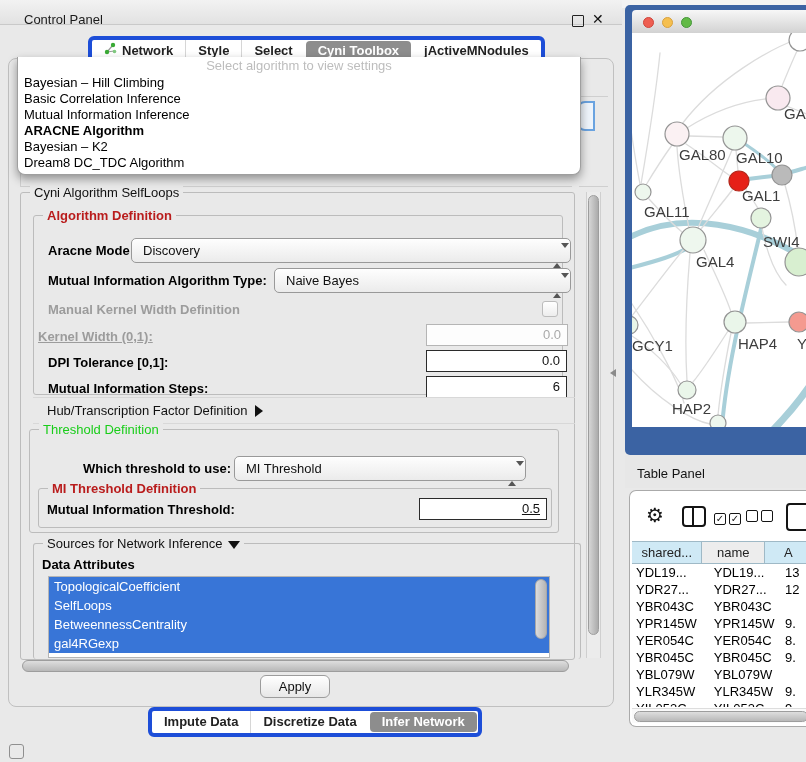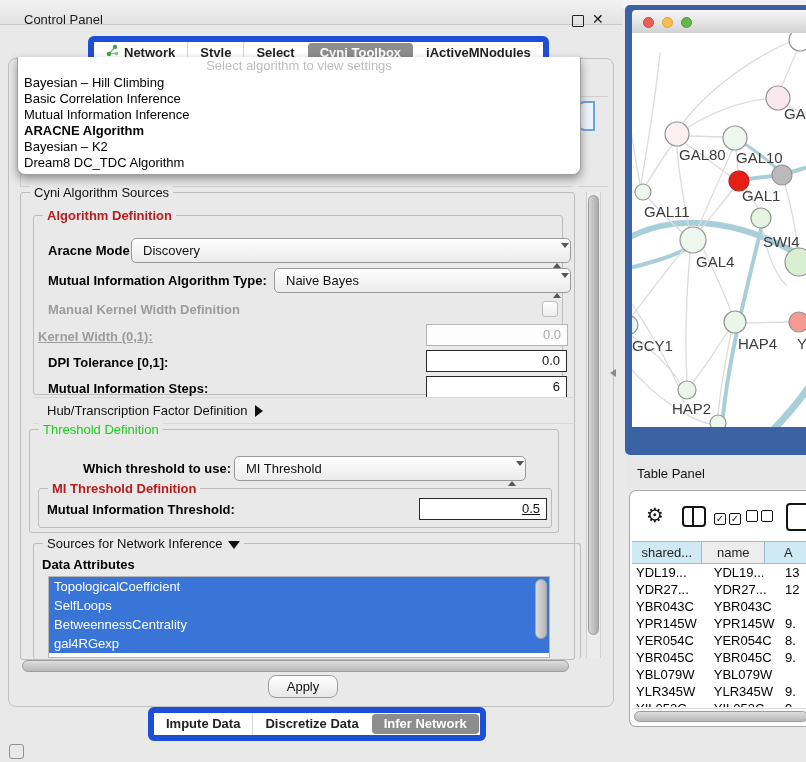--- a/index.html
+++ b/index.html
@@ -7,21 +7,21 @@
         font-family:"Liberation Sans","DejaVu Sans",sans-serif;font-size:13px;color:#111;}
   .abs{position:absolute;}
   
   .cp-titlebar{left:0;top:8;width:622px;height:24px;background:linear-gradient(#f2f2f2,#e2e2e2);
                border-bottom:1px solid #c9c9c9;}
   .cp-title{left:24px;top:12px;font-size:13px;color:#1a1a1a;}
   .float-ico{left:572px;top:15px;width:10px;height:10px;border:1.6px solid #222;border-radius:1px;}
   .close-ico{left:592px;top:11px;font-size:14px;font-weight:bold;color:#111;}
   .topstrip{left:0;top:0;width:806px;height:8px;background:#f3f3f3;}
   
-  .tabbar{display:flex;align-items:center;background:#fff;border:6px solid #1d4ed8;border-radius:6px;height:22px;}
+  .tabbar{display:flex;align-items:center;background:#fff;border:4px solid #1d4ed8;border-radius:6px;height:22px;}
   .tab{padding:0 12px;font-weight:600;color:#222;line-height:22px;white-space:nowrap;border-left:1px solid #d6d6d6;}
   .tab.first{border-left:none;display:flex;align-items:center;gap:5px;}
   .tab.sel{background:#8d8d8d;color:#fff;border-radius:4px;margin:1px;line-height:20px;border-left:none;}
   .tab.sel + .tab{border-left:none;}
   
   .content-panel{left:8px;top:58px;width:604px;height:647px;border:1px solid #c0c0c0;border-radius:8px;background:#e9e9e9;}
   
   .popup{left:17px;top:57px;width:562px;background:#fff;border:1px solid #9f9f9f;border-top:none;
          border-radius:0 0 8px 8px;box-shadow:0 4px 10px rgba(0,0,0,.38);padding-bottom:3px;z-index:30;}
   .popup .ph{height:17px;text-align:center;color:#bdbdbd;padding-top:1px;}
@@ -128,21 +128,21 @@
     <div class="ph">Select algorithm to view settings</div>
     <div class="item">Bayesian – Hill Climbing</div>
     <div class="item">Basic Correlation Inference</div>
     <div class="item">Mutual Information Inference</div>
     <div class="item bold">ARACNE Algorithm</div>
     <div class="item">Bayesian – K2</div>
     <div class="item">Dream8 DC_TDC Algorithm</div>
   </div>
 
   <div class="abs group" style="left:20px;top:192px;width:553px;height:466px;">
-    <span class="legend">Cyni Algorithm Sources</span>
+    <span class="legend">Cyni Algorithm SelfLoops</span>
 
     <div class="abs group" style="left:12px;top:22px;width:528px;height:178px;">
       <span class="legend blue">Algorithm Definition</span>
 
       <span class="abs lbl" style="left:14px;top:27px;">Aracne Mode:</span>
       <div class="abs combo" style="left:97px;top:22px;width:427px;">
         <span>Discovery</span>
         <span class="arrows"><span class="arr-up"></span><span class="arr-dn"></span></span>
       </div>
 
@@ -202,21 +202,21 @@
   </div>
 
   <div class="abs vscroll" style="left:586px;top:192px;width:13px;height:466px;">
     <div class="vthumb" style="top:3px;height:438px;"></div>
   </div>
 
   <div class="abs" style="left:20px;top:658px;width:553px;height:14px;">
     <div class="hthumb abs" style="left:2px;top:2px;width:545px;height:10px;"></div>
   </div>
 
-  <div class="abs btn" style="left:268px;top:675px;width:68px;height:21px;border-radius:8px;">Apply</div>
+  <div class="abs btn" style="left:260px;top:675px;width:68px;height:21px;">Apply</div>
 
   <div class="abs tabbar" style="left:148px;top:707px;">
     <div class="tab first">
         <span>Impute Data</span>
       </div>
     <div class="tab"><span>Discretize Data</span></div>
     <div class="tab sel"><span>Infer Network</span></div>
   </div>
 
   <div class="abs" style="left:9px;top:744px;width:13px;height:13px;border:1.6px solid #8f8f8f;border-radius:3px;"></div>

